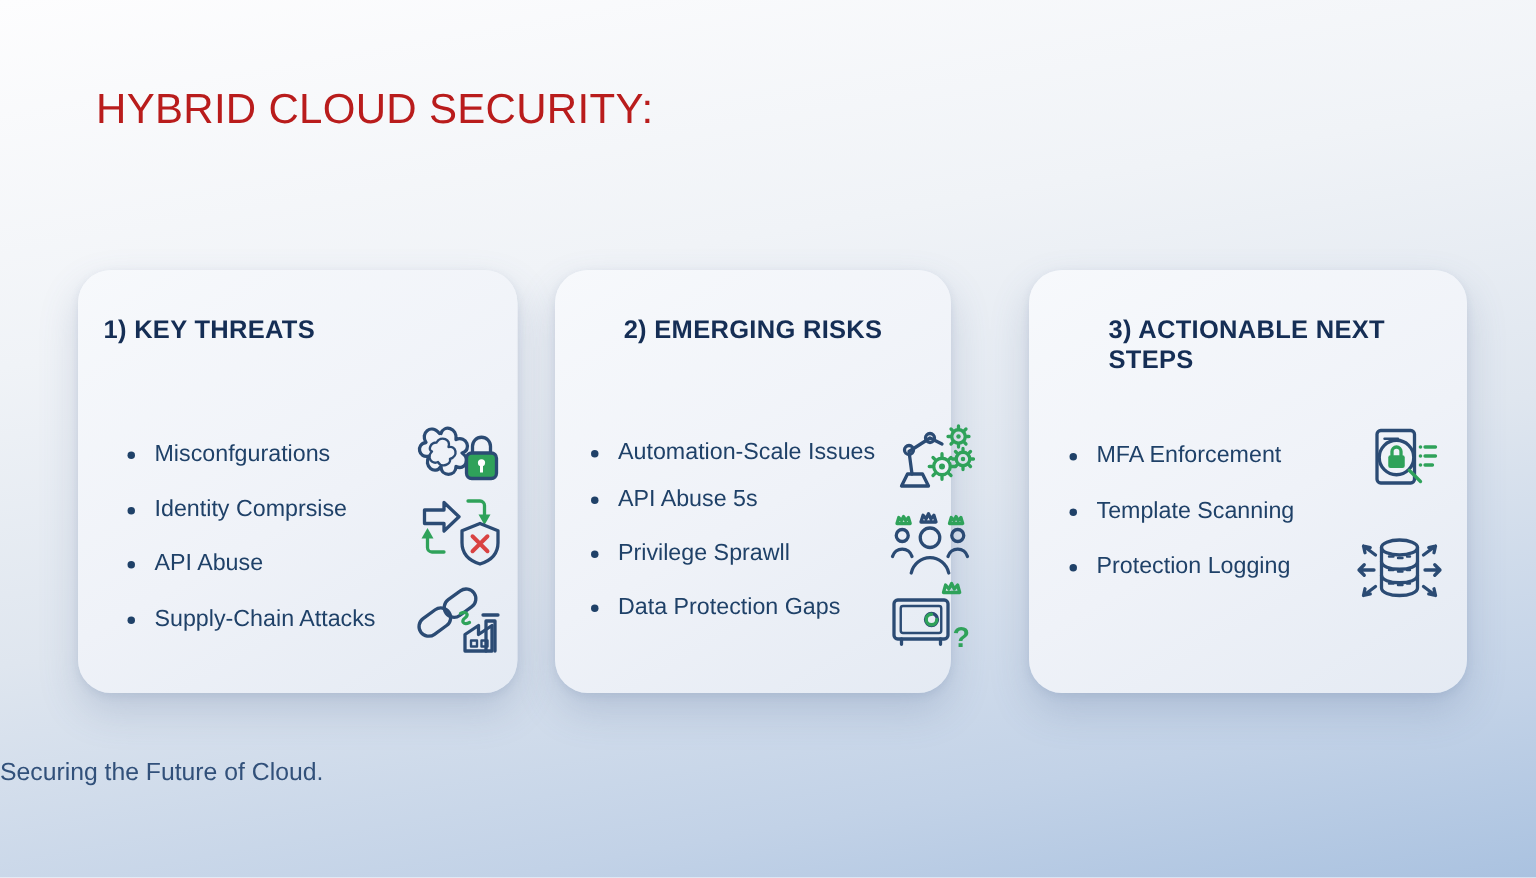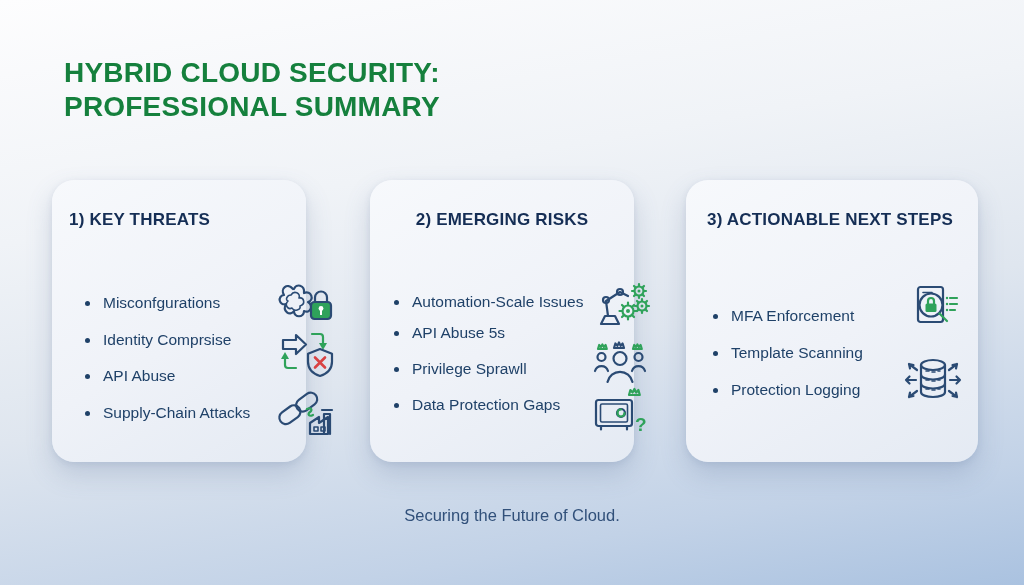--- a/index.html
+++ b/index.html
@@ -7,64 +7,63 @@
   body {
     font-family:"Liberation Sans", sans-serif;
     position:relative;
     width:1024px; height:585px;
     background:linear-gradient(170deg, #fdfdfe 0%, #f0f3f7 32%, #dfe6ef 58%, #c2d2e7 84%, #aac2e0 100%);
     overflow:hidden;
     color:#1f4168;
   }
   .title {
     position:absolute; left:64px; top:56px;
-    font-size:28px; font-weight:700; line-height:34px;
-    color:#15803d; letter-spacing:.2px;
+    font-size:28px; font-weight:400; line-height:34px;
+    color:#b91c1c; letter-spacing:.2px;
   }
   .card {
-    position:absolute; top:180px; height:282px; width:254px;
+    position:absolute; top:180px; height:282px; width:293px;
     border-radius:22px;
     background:linear-gradient(150deg, #f7f9fc 0%, #eff2f8 55%, #e4eaf3 100%);
     box-shadow:0 12px 26px rgba(80,105,145,.22), 0 2px 6px rgba(80,105,145,.12);
   }
   .card-1 { left:52px; }
   .card-2 { left:370px; width:264px; }
   .card-3 { left:686px; width:292px; }
   .card-head {
     position:absolute; top:30px; left:0; right:0;
     font-size:17px; font-weight:800; color:#152e55; letter-spacing:.2px;
   }
   .card-1 .card-head { padding-left:17px; text-align:left; }
   .card-2 .card-head { text-align:center; }
-  .card-3 .card-head { padding-left:21px; text-align:left; }
+  .card-3 .card-head { padding-left:21px; text-align:left;margin-left:32px; }
   .row {
     position:absolute; display:flex; align-items:center; gap:13px;
     font-size:15.5px; font-weight:500; color:#1f4168; height:20px;
   }
   .card-1 .row { left:33px; }
   .card-2 .row { left:24px; }
-  .card-3 .row { left:27px;margin-top:12px; }
+  .card-3 .row { left:27px; }
   .dot { width:5px; height:5px; border-radius:50%; background:#1f4168; flex:0 0 auto; }
   .icon { position:absolute; }
   svg .nv { stroke:#2b4b74; fill:none; stroke-width:2.2; stroke-linecap:round; stroke-linejoin:round; }
   svg .nvt{ stroke:#2b4b74; fill:none; stroke-width:1.6; stroke-linecap:round; stroke-linejoin:round; }
   svg .gr { stroke:#2fa25a; fill:none; stroke-width:2.2; stroke-linecap:round; stroke-linejoin:round; }
   svg .grf{ fill:#2fa25a; }
   svg .rd { stroke:#d94242; fill:none; stroke-width:2.6; stroke-linecap:round; }
   .footer {
     position:absolute; top:506px; left:0; width:1024px;
-    text-align:center; font-size:16.5px; font-weight:500; color:#31507a;
+    font-size:16.5px; font-weight:500; color:#31507a;
   }
 </style>
 </head>
 <body>
 
 <div class="title">
   <div>HYBRID CLOUD SECURITY:</div>
-  <div>PROFESSIONAL SUMMARY</div>
 </div>
 
 <div class="card card-1">
   <div class="card-head">1) KEY THREATS</div>
 
   <div class="row" style="top:150px">
     <span class="dot"></span>
     <span>Identity Comprsise</span>
   </div>
   <div class="row" style="top:113px">

